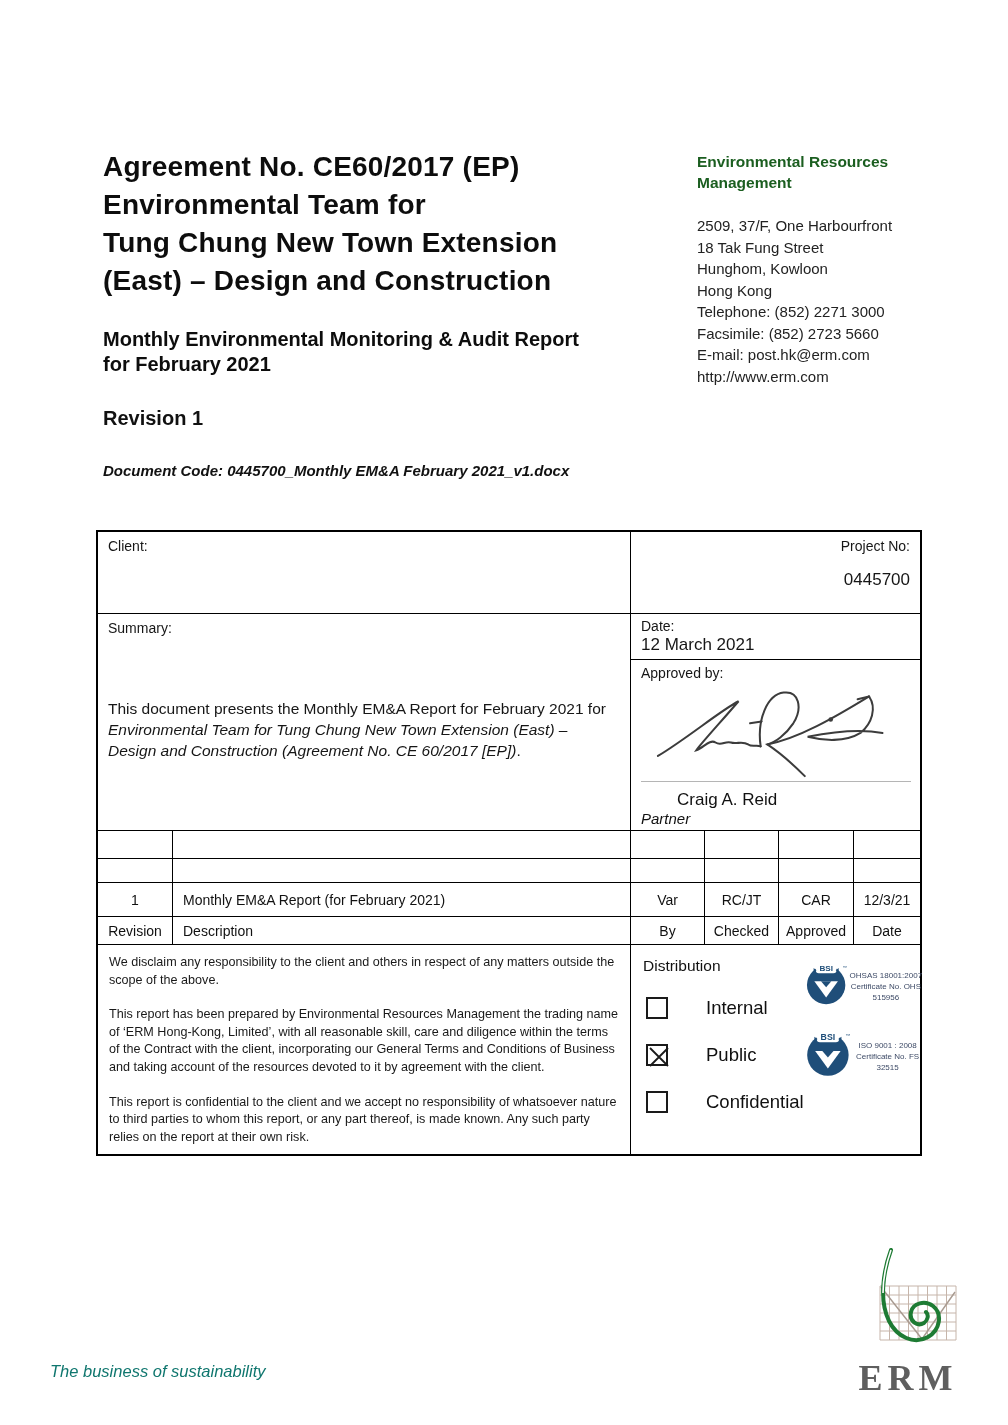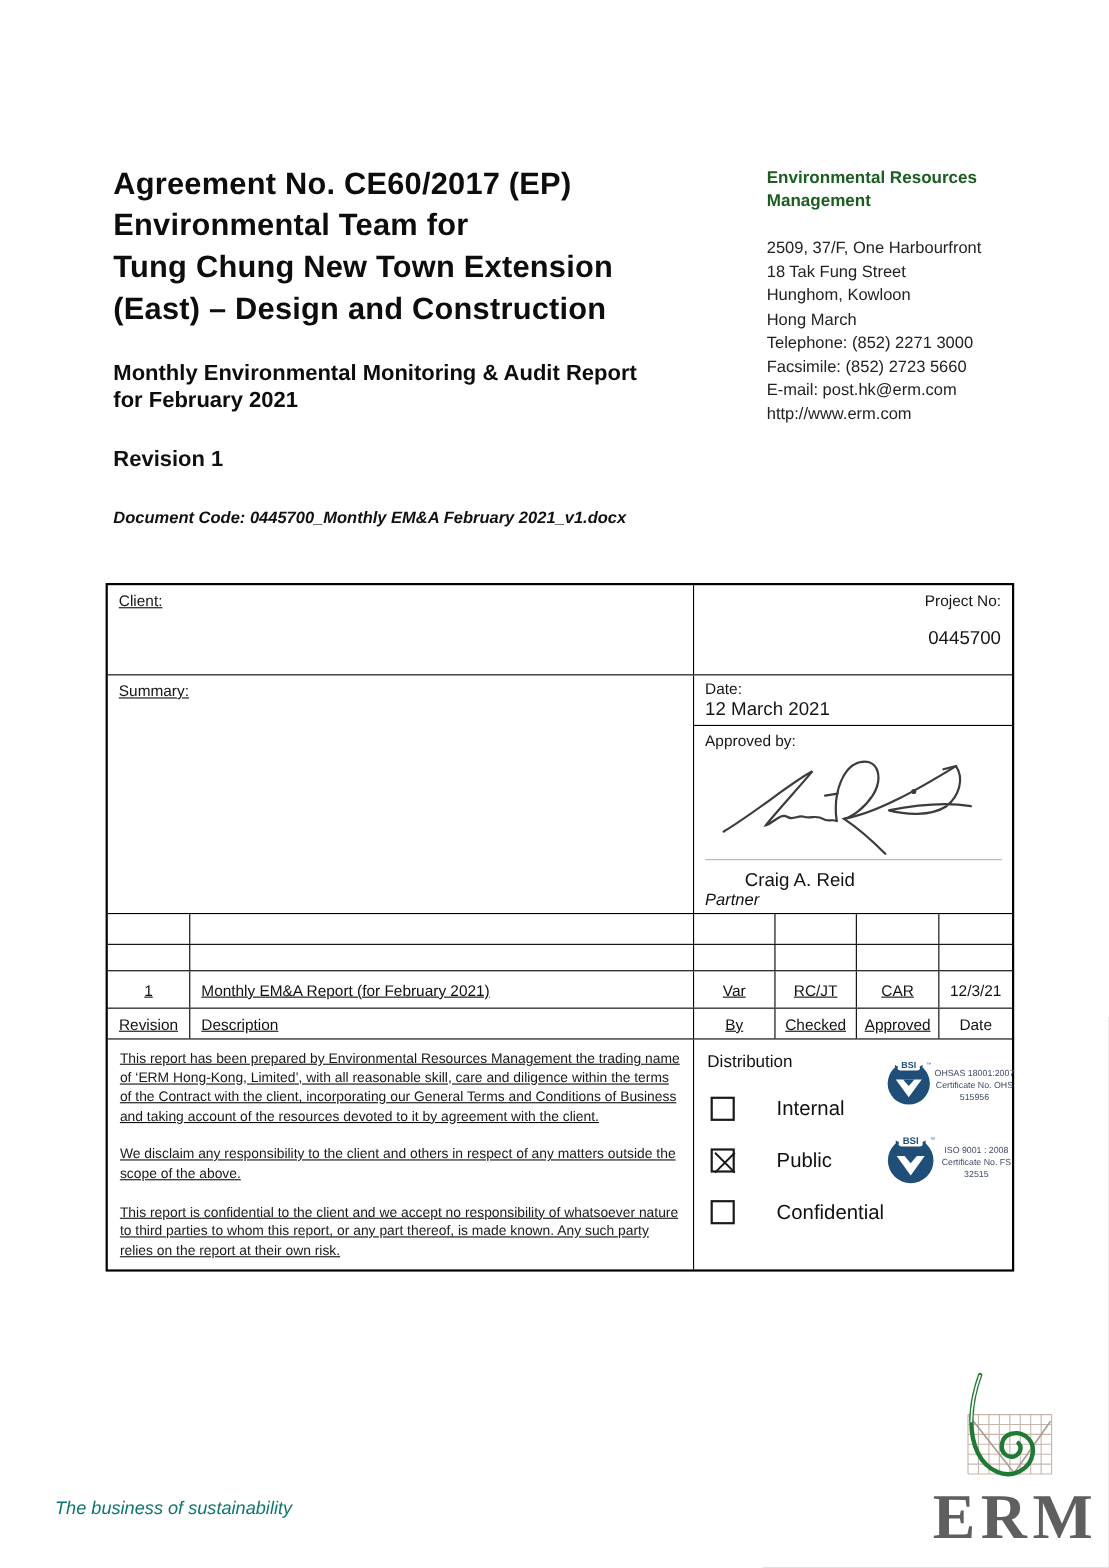--- a/index.html
+++ b/index.html
@@ -17,21 +17,21 @@
   .doc-code { position:absolute; left:103px; top:462px; font-size:15px; font-weight:bold; font-style:italic; }
 
   .erm-contact { position:absolute; left:697px; top:151px; width:235px; }
   .erm-contact .org { font-size:15.5px; font-weight:bold; line-height:21px; color:#1b5e20; }
   .erm-contact .addr { margin-top:22px; font-size:15px; line-height:21.5px; color:#222; }
 
   
   .info-table { position:absolute; left:96px; top:530px; width:826px; border:2px solid #000; background:#fff; }
   .tr { display:flex; }
   .cell { position:relative; }
-  .b-r { border-right:1.5px solid #000;text-decoration:underline; }
+  .b-r { border-right:1.5px solid #000; }
   .b-b { border-bottom:1.5px solid #000; }
   .lbl { font-size:14px; color:#161616; }
   .val { font-size:17px; color:#161616; }
 
   .row-client { height:82px; }
   .cell-client { flex:0 0 533px; padding:6px 10px; }
   .cell-project { flex:1; padding:6px 10px;text-align:right; }
   .cell-client .val, .cell-project .val { margin-top:16px; }
 
   .row-summary { height:217px; }
@@ -73,21 +73,21 @@
   .checkbox svg { display:none; position:absolute; left:-2px; top:-2px; }
   .checkbox.checked svg { display:block; }
   .opt-label { font-size:18.5px; margin-left:38px; color:#101010; }
   .dist-right { flex:0 0 120px; display:flex; flex-direction:column; align-items:center; padding-top:0; }
   .badge { display:flex; flex-direction:row; align-items:center; margin-bottom:14px; }
   .badge .cap { font-size:8px; line-height:11px; color:#3d4a66; text-align:center; margin-top:2px; }
 
   
   .tagline { position:absolute; left:50px; top:1362px; font-size:16.5px; font-style:italic; color:#0f766e; }
   .erm-logo { position:absolute; left:848px; top:1246px; width:120px; text-align:center; }
-  .erm-letters { font-family:"Liberation Serif", serif; font-size:58px; font-weight:600; color:#5f5f5f; letter-spacing:5px; line-height:44px; margin-top:2px; }
+  .erm-letters { font-family:"Liberation Serif", serif; font-size:36px; font-weight:600; color:#5f5f5f; letter-spacing:5px; line-height:44px; margin-top:2px; }
 </style>
 </head>
 <body>
 
 <div class="page">
 
   <div class="title-block">
     <div class="main-title">
       <div>Agreement No. CE60/2017 (EP)</div>
       <div>Environmental Team for</div>
@@ -105,21 +105,21 @@
 
   <div class="erm-contact">
     <div class="org">
       <div>Environmental Resources</div>
       <div>Management</div>
     </div>
     <div class="addr">
       <div>2509, 37/F, One Harbourfront</div>
       <div>18 Tak Fung Street</div>
       <div>Hunghom, Kowloon</div>
-      <div>Hong March</div>
+      <div>Hong Kong</div>
       <div>Telephone: (852) 2271 3000</div>
       <div>Facsimile: (852) 2723 5660</div>
       <div>E-mail: post.hk@erm.com</div>
       <div>http://www.erm.com</div>
     </div>
   </div>
 
   <div class="info-table">
 
     <div class="tr row-client b-b">
@@ -128,20 +128,21 @@
       </div>
       <div class="cell cell-project">
         <div class="lbl">Project No:</div>
         <div class="val">0445700</div>
       </div>
     </div>
 
     <div class="tr row-summary b-b">
       <div class="cell cell-summary b-r">
         <div class="lbl">Summary:</div>
+        <div class="summary-text"><span>This document presents the Monthly EM&amp;A Report for February 2021 for </span><span class="it">Environmental Team for Tung Chung New Town Extension (East) – Design and Construction (Agreement No. CE 60/2017 [EP])</span><span>.</span></div>
       </div>
       <div class="col-right">
         <div class="cell cell-date b-b">
           <div class="lbl">Date:</div>
           <div class="val">12 March 2021</div>
         </div>
         <div class="cell cell-approved">
           <div class="lbl">Approved by:</div>
           <div class="sig-wrap">
             <svg width="270" height="96" viewBox="0 0 270 100" fill="none">
@@ -191,22 +192,22 @@
       <div class="cell rev-cell c-rev b-r">Revision</div>
       <div class="cell rev-cell desc c-desc b-r">Description</div>
       <div class="cell rev-cell c-by b-r">By</div>
       <div class="cell rev-cell c-chk b-r">Checked</div>
       <div class="cell rev-cell c-app b-r">Approved</div>
       <div class="cell rev-cell c-date">Date</div>
     </div>
 
     <div class="tr row-bottom">
       <div class="cell cell-disclaimer b-r">
+        <p>We disclaim any responsibility to the client and others in respect of any matters outside the scope of the above.</p>
         <p>This report has been prepared by Environmental Resources Management the trading name of ‘ERM Hong-Kong, Limited’, with all reasonable skill, care and diligence within the terms of the Contract with the client, incorporating our General Terms and Conditions of Business and taking account of the resources devoted to it by agreement with the client.</p>
-        <p>We disclaim any responsibility to the client and others in respect of any matters outside the scope of the above.</p>
         <p>This report is confidential to the client and we accept no responsibility of whatsoever nature to third parties to whom this report, or any part thereof, is made known. Any such party relies on the report at their own risk.</p>
       </div>
       <div class="cell cell-dist">
         <div class="dist-left">
           <div class="dist-label">Distribution</div>
           <div class="opt-row">
             <span class="checkbox">
               
             </span>
             <span class="opt-label">Internal</span>

